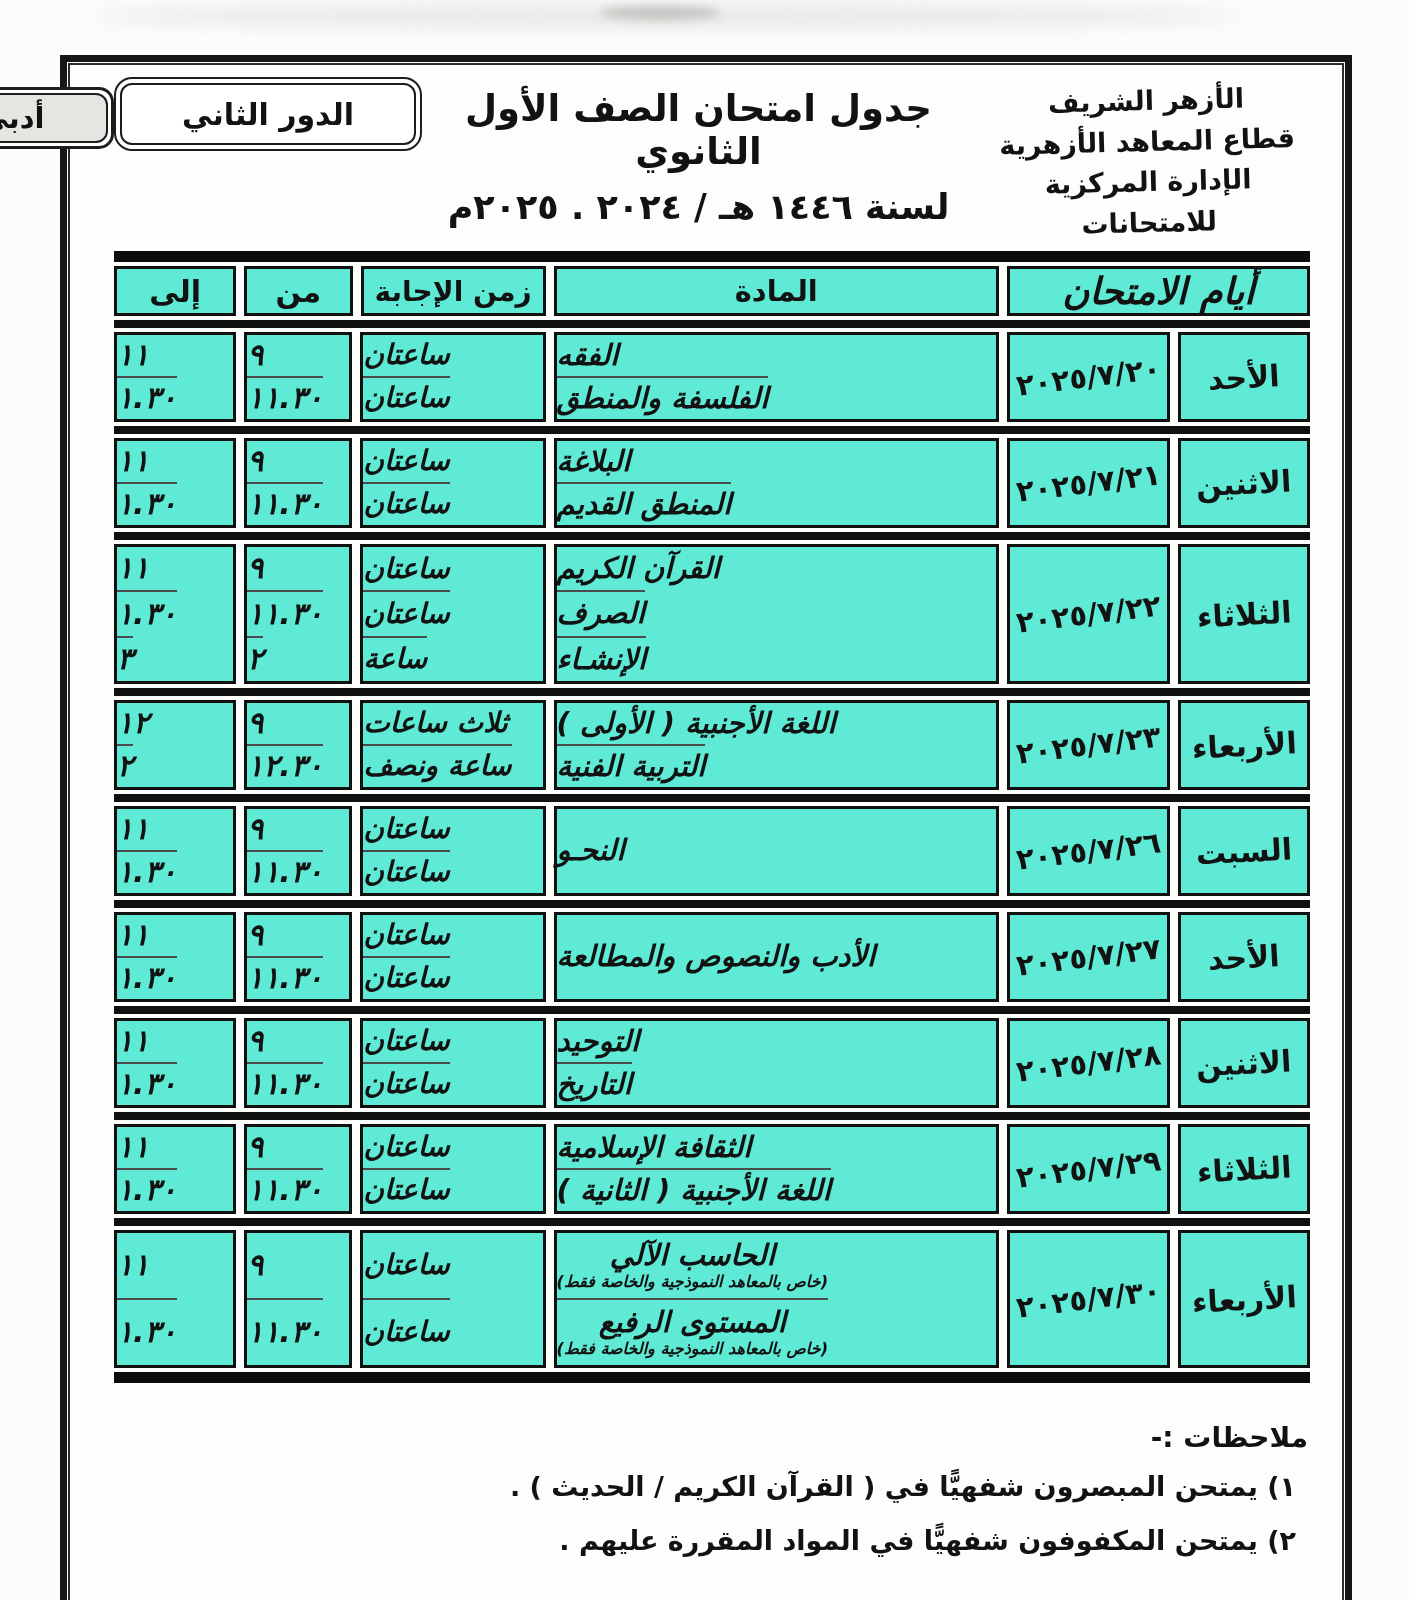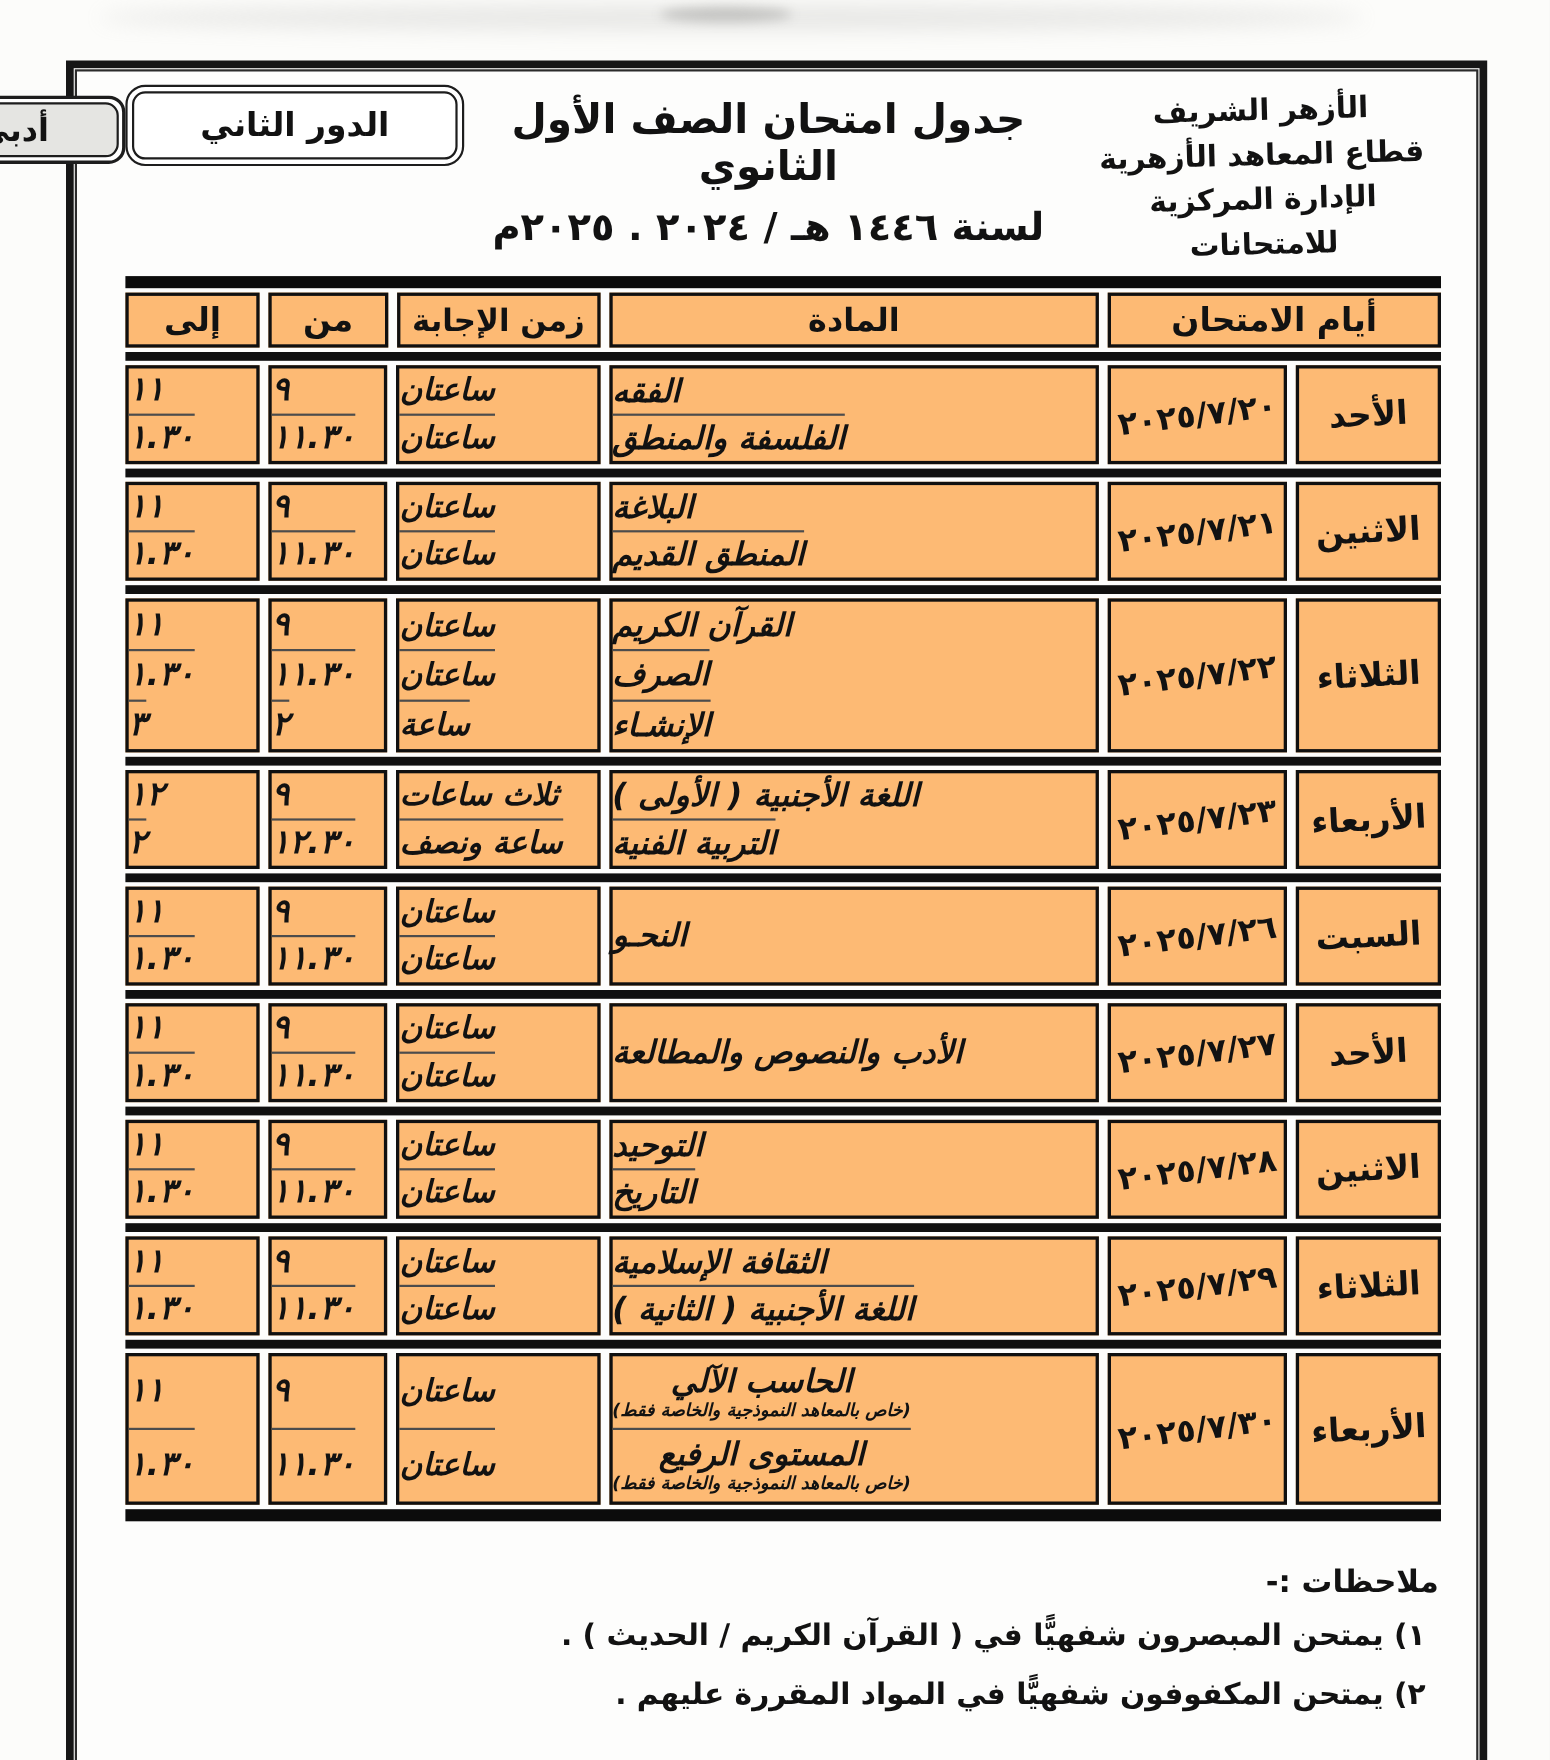--- a/index.html
+++ b/index.html
@@ -42,25 +42,25 @@
   .badge-section{margin-top:7px;}
   .badge-section .badge-outer{border-width:3px;border-radius:15px;padding:3px;}
   .badge-section .badge-inner{width:188px;height:46px;font-size:29px;
     background:var(--badge-fill,#e5e5e2);}
 
   
   .schedule{margin:2px 14px 0 26px;}
   .hbar{height:8px;background:#101010;}
   .hbar-heavy{height:11px;background:#0c0c0c;}
   .band{display:flex;gap:8px;padding:4px 0;box-sizing:border-box;align-items:stretch;}
-  .cell{box-sizing:border-box;border:3px solid #101010;background:#fdba74;
+  .cell{box-sizing:border-box;border:3px solid #101010;background:#5eead4;
     display:flex;align-items:center;justify-content:center;font-weight:bold;}
   .c-day{width:134px;font-size:30px;}
   .c-date{width:166px;font-size:29px;}
-  .c-days{width:308px;font-size:30px;}
+  .c-days{width:308px;font-size:37px;font-style:italic;}
   .c-subj{width:452px;font-size:29px;}
   .c-dur{width:188px;font-size:28px;}
   .c-from{width:110px;font-size:30px;}
   .c-to{width:124px;font-size:30px;}
   .header-band{height:58px;}
   .stack{flex-direction:column;align-items:flex-end;justify-content:stretch;padding:0;font-style:italic;}
   .subrow{flex:1;display:flex;flex-direction:column;align-items:center;
     justify-content:center;text-align:center;line-height:1.15;}
   .subrow + .subrow{border-top:2px solid #4c4c4c;}
   .subject-note{font-size:16px;margin-top:1px;}

